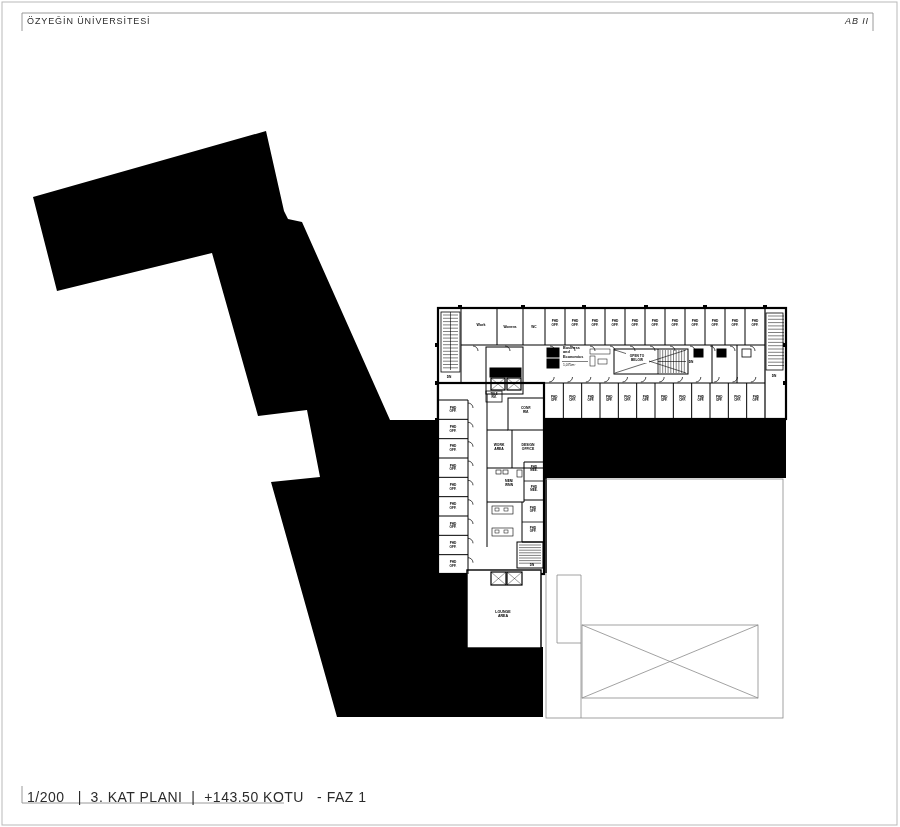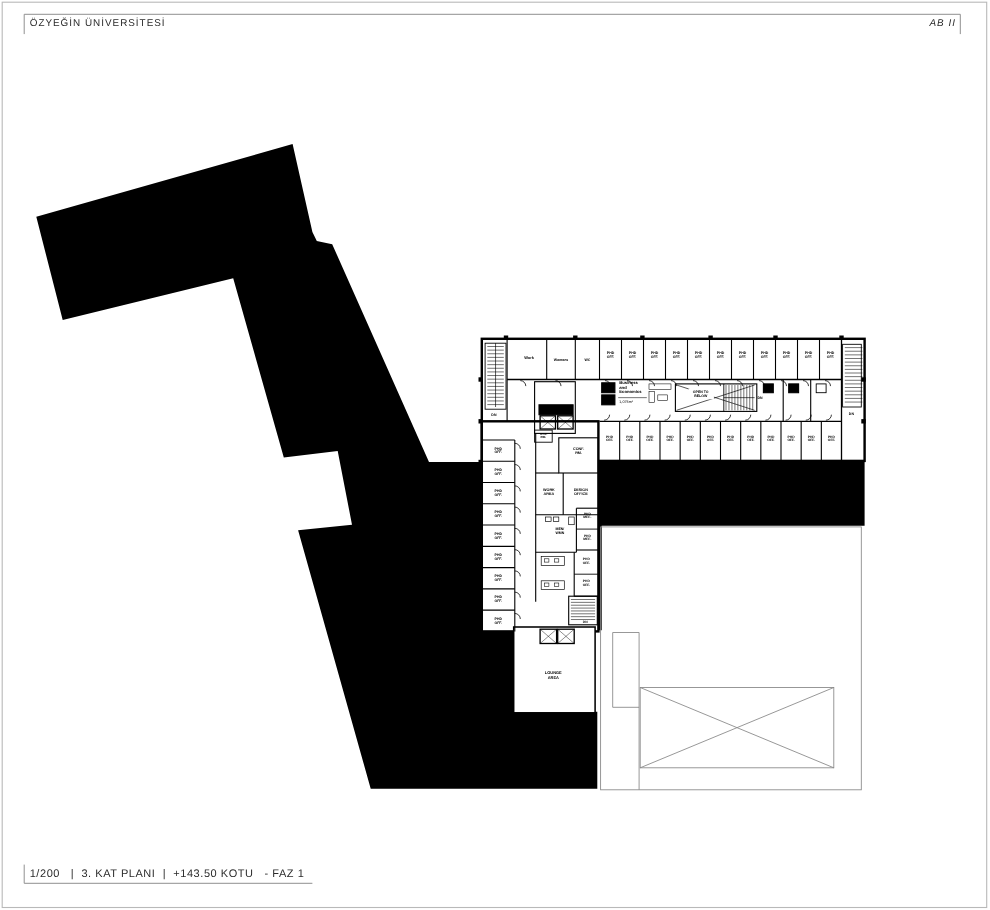--- a/index.html
+++ b/index.html
@@ -3,21 +3,21 @@
 <meta charset="utf-8">
 <style>
   html,body{margin:0;padding:0;background:#fff;}
   .sheet{position:relative;width:900px;height:827px;background:#fff;overflow:hidden;
          font-family:"Liberation Sans",sans-serif;}
   .sheet svg{position:absolute;left:0;top:0;}
   svg text{font-family:"Liberation Sans",sans-serif;}
   .hdr{position:absolute;font-size:9px;letter-spacing:.9px;color:#2b2b2b;white-space:pre;}
   .hdr-left{left:27px;top:16px;}
   .hdr-right{right:31px;top:16px;font-style:italic;}
-  .ftr{position:absolute;left:27px;top:789px;font-size:10px;letter-spacing:.5px;color:#2b2b2b;white-space:pre;}
+  .ftr{position:absolute;left:27px;top:789px;font-size:14px;letter-spacing:.5px;color:#2b2b2b;white-space:pre;}
 </style>
 </head>
 <body>
 
 <div class="sheet">
 
   <svg id="plan" width="900" height="827" viewBox="0 0 900 827">
 
     <rect x="2" y="2" width="895" height="823" fill="none" stroke="#b9b9b9" stroke-width="1"></rect>
 

